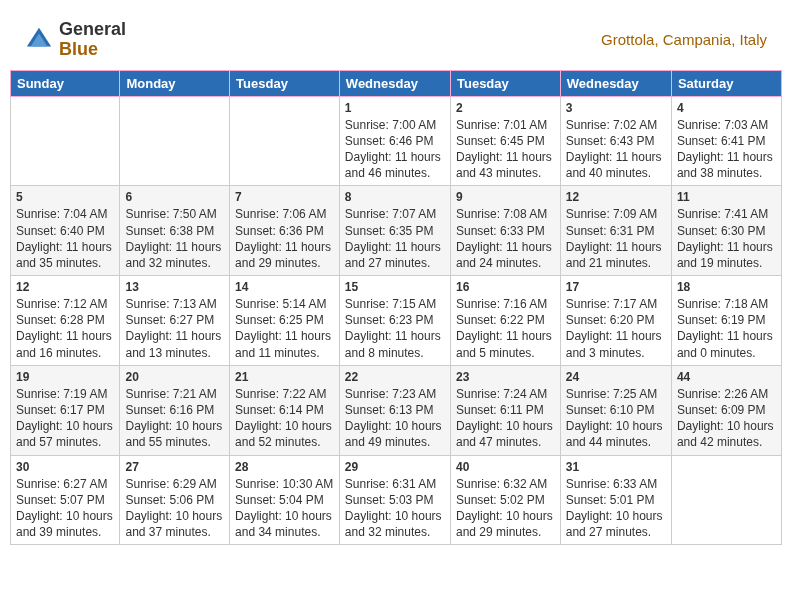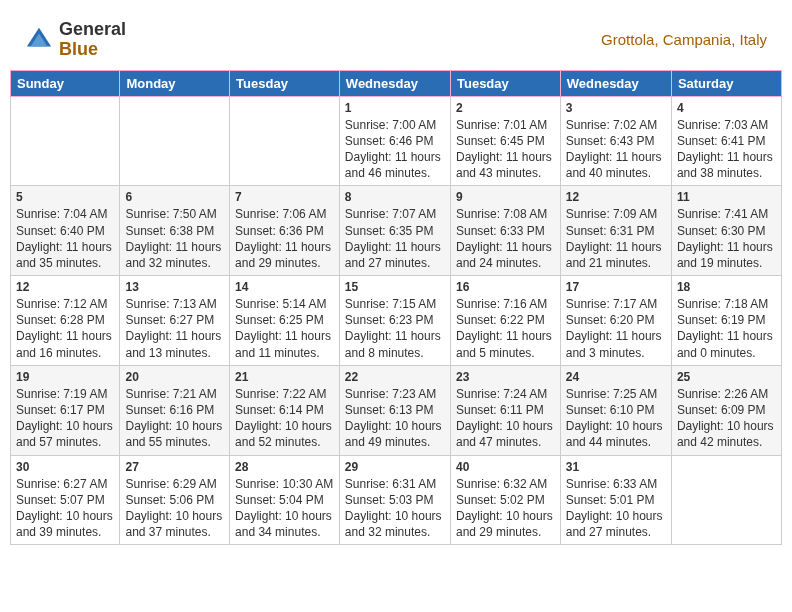--- a/index.html
+++ b/index.html
@@ -285,21 +285,21 @@
 and 47 minutes.</div>
         </td>
         <td>
           <span class="day-number">24</span>
           <div class="cell-content">Sunrise: 7:25 AM
 Sunset: 6:10 PM
 Daylight: 10 hours
 and 44 minutes.</div>
         </td>
         <td>
-          <span class="day-number">25</span>
+          <span class="day-number">44</span>
           <div class="cell-content">Sunrise: 2:26 AM
 Sunset: 6:09 PM
 Daylight: 10 hours
 and 42 minutes.</div>
         </td>
       </tr>
       <tr class="week-row">
         <td>
           <span class="day-number">30</span>
           <div class="cell-content">Sunrise: 6:27 AM

